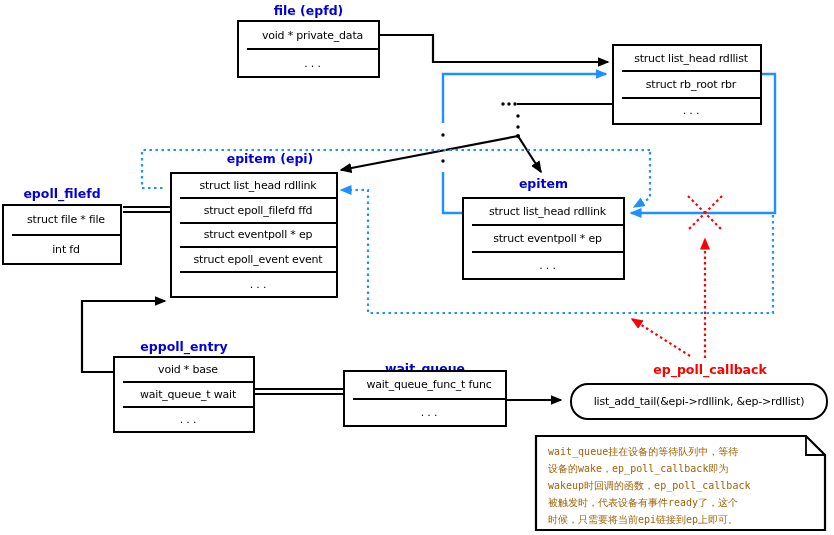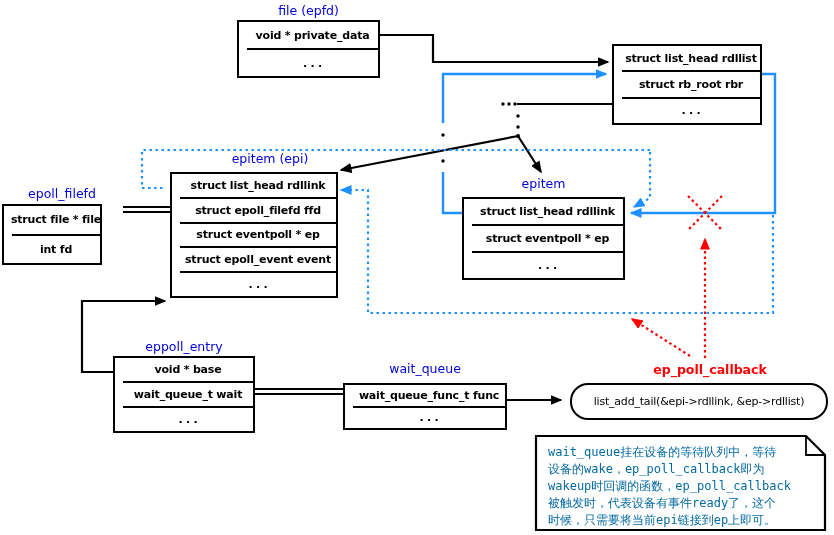--- a/index.html
+++ b/index.html
@@ -8,43 +8,43 @@
     font-family:"DejaVu Sans","Liberation Sans",sans-serif; overflow:hidden;
   }
   #overlay { position:absolute; left:0; top:0; z-index:1; }
   .sbox {
     position:absolute; z-index:2; box-sizing:border-box;
     border:2.5px solid #000; background:#fff;
     display:flex; flex-direction:column;
   }
   .srow {
     flex:1; display:flex; align-items:center; justify-content:center;
-    font-weight:bold; font-size:11px; letter-spacing:-0.2px;
+    font-weight:normal; font-size:11px; letter-spacing:-0.2px;
     white-space:nowrap; border-top:2.5px solid #000; color:#000;margin-left:8px;
   }
   .srow:first-child { border-top:none; }
   .stitle {
-    position:absolute; z-index:2; font-weight:normal; font-size:12.5px;
+    position:absolute; z-index:2; font-weight:bold; font-size:12.5px;
     color:#0000dd; text-align:center; white-space:nowrap;
   }
   .red-label {
     position:absolute; z-index:3; font-weight:bold; font-size:12.5px;
     color:#ff0000; text-align:center; white-space:nowrap;
   }
   #code-bubble {
     position:absolute; z-index:2; box-sizing:border-box;
     left:570px; top:383px; width:258px; height:37px;
     border:2.5px solid #000; border-radius:18px; background:#fff;
     display:flex; align-items:center; justify-content:center;
     font-weight:normal; font-size:11px; letter-spacing:-0.2px; white-space:nowrap;
   }
   #note-text {
     position:absolute; z-index:3; left:548px; top:444px; width:274px;
     font-family:"DejaVu Sans Mono","Liberation Mono",monospace;
-    font-size:12px; line-height:16.9px; color:#0369a1; white-space:nowrap;
+    font-size:10px; line-height:16.9px; color:#a16207; white-space:nowrap;
   }
 </style>
 </head>
 <body>
 
 <div id="canvas">
 
   <svg id="overlay" width="834" height="535" viewBox="0 0 834 535">
     <defs>
       <marker id="mb" markerUnits="userSpaceOnUse" markerWidth="13" markerHeight="10" refX="10.5" refY="5" orient="auto">
@@ -111,38 +111,38 @@
   </div>
 
   <div class="sbox" style="left:170px;top:172px;width:168px;height:126px">
     <div class="srow">struct list_head rdllink</div>
     <div class="srow">struct epoll_filefd ffd</div>
     <div class="srow">struct eventpoll * ep</div>
     <div class="srow">struct epoll_event event</div>
     <div class="srow">. . .</div>
   </div>
 
-  <div class="sbox" style="left:2px;top:204px;width:100px;height:61px">
+  <div class="sbox" style="left:2px;top:204px;width:120px;height:61px">
     <div class="srow">struct file * file</div>
     <div class="srow">int fd</div>
   </div>
 
   <div class="sbox" style="left:462px;top:197px;width:163px;height:83px">
     <div class="srow">struct list_head rdllink</div>
     <div class="srow">struct eventpoll * ep</div>
     <div class="srow">. . .</div>
   </div>
 
   <div class="sbox" style="left:113px;top:356px;width:142px;height:77px">
     <div class="srow">void * base</div>
     <div class="srow">wait_queue_t wait</div>
     <div class="srow">. . .</div>
   </div>
 
-  <div class="sbox" style="left:343px;top:383px;width:164px;height:47px">
+  <div class="sbox" style="left:343px;top:370px;width:164px;height:57px">
     <div class="srow">wait_queue_func_t func</div>
     <div class="srow">. . .</div>
   </div>
 
   <div class="red-label" style="left:645px;top:362px;width:130px">ep_poll_callback</div>
 
   <div id="code-bubble">list_add_tail(&amp;epi-&gt;rdllink, &amp;ep-&gt;rdllist)</div>
 
   <div id="note-text">
     <div>wait_queue挂在设备的等待队列中，等待</div>

